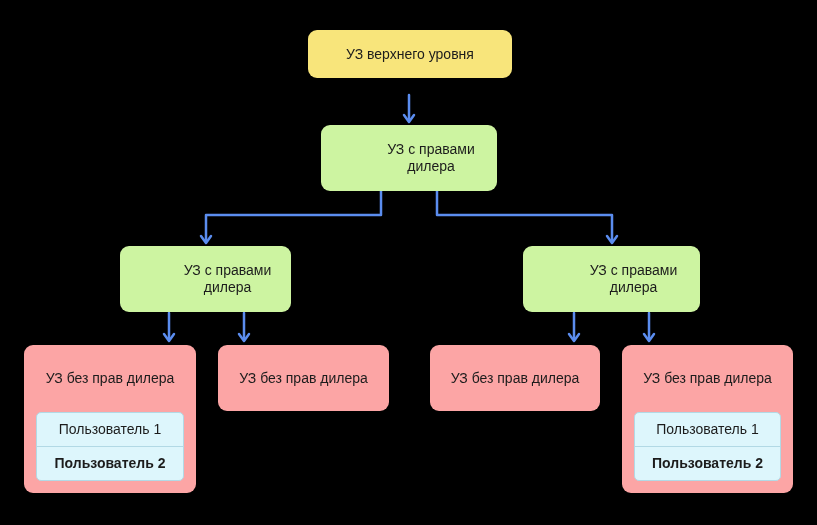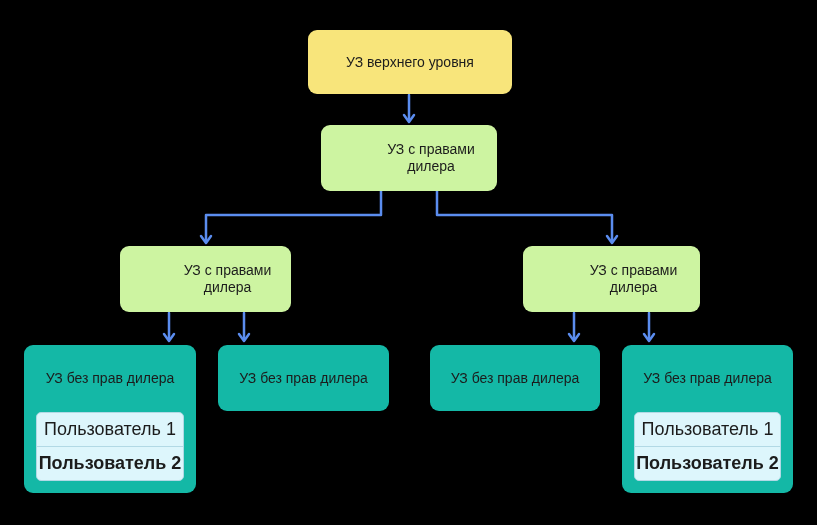--- a/index.html
+++ b/index.html
@@ -29,21 +29,21 @@
     display: flex;
     align-items: center;
     justify-content: center;
     font-size: 14px;
     line-height: 1.2;
     color: #1c1c1c;
     text-align: center;
   }
   .node--yellow { background: #f8e57b; }
   .node--green  { background: #cdf4a1; padding-left: 44px; }
-  .node--blue   { background: #14b8a6; }
+  .node--blue   { background: #fca5a5; }
   .node--tall {
     flex-direction: column;
     align-items: stretch;
     justify-content: flex-start;
   }
   .node-title {
     display: flex;
     align-items: center;
     justify-content: center;
     width: 100%;
@@ -57,21 +57,21 @@
     background: #ddf6fc;
     border: 1px solid #b2d9e5;
     border-radius: 5px;
     overflow: hidden;
   }
   .user-item {
     height: 33px;
     display: flex;
     align-items: center;
     justify-content: center;
-    font-size: 18px;
+    font-size: 14px;
     color: #1c1c1c;
   }
   .user-item + .user-item {
     border-top: 1px solid #b2d9e5;
     font-weight: bold;
   }
 </style>
 </head>
 <body>
 
@@ -108,21 +108,21 @@
       <path d="M574 313 L574 340"></path>
       <path d="M569 334 L574 341 L579 334"></path>
     </g>
 
     <g>
       <path d="M649 313 L649 340"></path>
       <path d="M644 334 L649 341 L654 334"></path>
     </g>
   </svg>
 
-  <div class="node node--yellow" style="left:308px; top:30px; width:204px; height:64px;">
+  <div class="node node--yellow" style="left:308px; top:30px; width:204px; height:48px;">
     <span class="node-title">УЗ верхнего уровня</span>
   </div>
 
   <div class="node node--green" style="left:321px; top:125px; width:176px; height:66px;">
     <span class="node-title">УЗ с правами дилера</span>
   </div>
 
   <div class="node node--green" style="left:120px; top:246px; width:171px; height:66px;">
     <span class="node-title">УЗ с правами дилера</span>
   </div>

